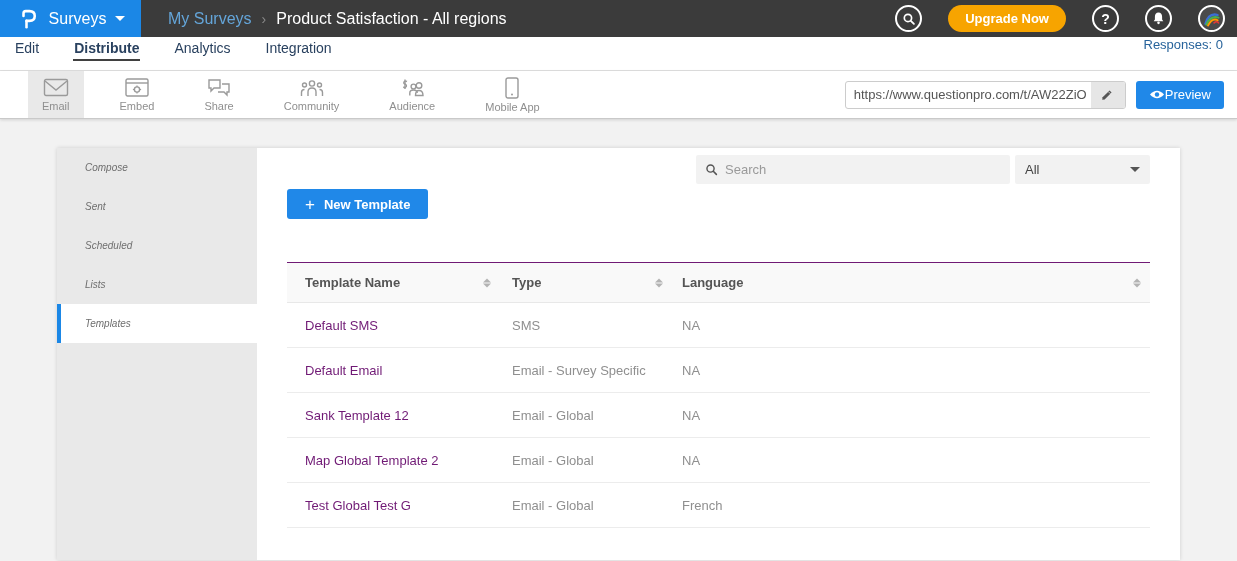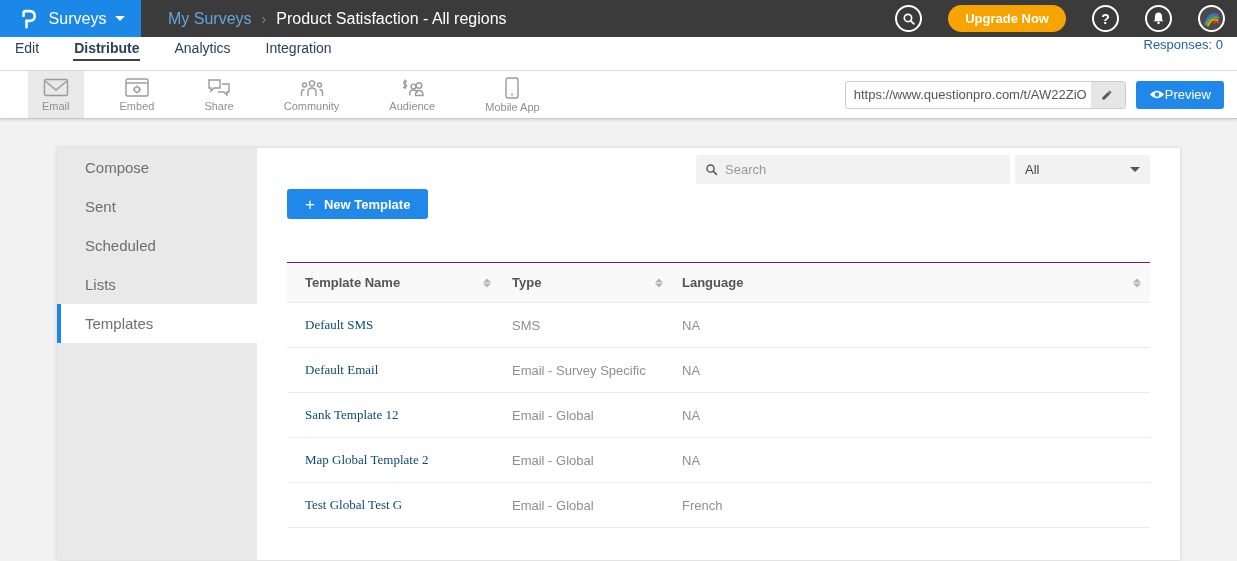--- a/index.html
+++ b/index.html
@@ -37,21 +37,21 @@
   .toolbar-right { margin-left:auto; display:flex; align-items:center; gap:10px; padding-right:13px; }
   .url-box { width:281px; height:28px; border:1px solid #ccc; border-radius:3px; background:#fff; display:flex; align-items:stretch; overflow:hidden; }
   .url-box input { flex:1; border:none; outline:none; font-family:inherit; font-size:13px; color:#555; padding:0 4px 0 8px; min-width:0; background:transparent; }
   .pencil-btn { width:34px; background:#e6e6e6; display:flex; align-items:center; justify-content:center; cursor:pointer; border:none; }
   .preview-btn { height:28px; background:#2088e8; border:none; border-radius:3px; color:#fff; font-family:inherit; font-size:13px; display:flex; align-items:center; gap:0; padding:0 13px; cursor:pointer; }
 
   
   .page { padding-top:29px; height:441px; }
   .card { margin-left:57px; width:1123px; height:412px; background:#fff; box-shadow:0 0 4px rgba(0,0,0,.15); display:flex; }
   .side { width:200px; background:#e9e9e9; flex:0 0 auto; }
-  .side-item { height:39px; display:flex; align-items:center; padding-left:28px; font-size:15px; color:#6e6e6e; cursor:pointer; }
+  .side-item { height:39px; display:flex; align-items:center; padding-left:28px; font-size:10px; color:#6e6e6e; cursor:pointer;font-style:italic; }
   .side-item.active { background:#fff; border-left:4px solid #1b87e6; padding-left:24px; }
   .main { flex:1; padding:0 30px; position:relative; }
 
   .controls-row { display:flex; justify-content:flex-end; margin-top:7px; }
   .search-box { width:314px; height:29px; background:#f2f2f2; border-radius:2px; display:flex; align-items:center; padding:0 9px; }
   .search-box input { border:none; outline:none; background:transparent; font-family:inherit; font-size:13px; color:#555; margin-left:7px; flex:1; }
   .search-box input::placeholder { color:#9a9a9a; }
   .filter-dd { width:135px; height:29px; background:#f2f2f2; border-radius:2px; margin-left:5px; display:flex; align-items:center; justify-content:space-between; padding:0 10px; font-size:13px; color:#444; cursor:pointer; }
   .filter-dd .caret-down { border-top-color:#555; }
 
@@ -59,21 +59,21 @@
   .new-template-btn .plus { font-size:17px; font-weight:normal; line-height:1; }
 
   .tpl-table { margin-top:43px; width:100%; border-collapse:collapse; table-layout:fixed; }
   .tpl-table col.c1 { width:213px; } .tpl-table col.c2 { width:172px; }
   .tpl-table th { background:#f9f9f9; border-top:1px solid #701a75; border-bottom:1px solid #e8e8e8; height:40px; font-size:13px; color:#555; text-align:left; font-weight:bold; position:relative; cursor:pointer; }
   .tpl-table th.h1 { padding-left:18px; } .tpl-table th.h2 { padding-left:12px; } .tpl-table th.h3 { padding-left:10px; }
   .sort { position:absolute; right:9px; top:50%; transform:translateY(-50%); display:flex; flex-direction:column; gap:1px; }
   .sort i { width:0; height:0; border-left:4px solid transparent; border-right:4px solid transparent; display:block; }
   .sort .up { border-bottom:4px solid #b3b3b3; } .sort .dn { border-top:4px solid #b3b3b3; }
   .tpl-table td { height:45px; border-bottom:1px solid #ececec; font-size:13px; color:#8f8f8f; }
-  .tpl-table td.name { padding-left:18px; color:#0c4a6e; cursor:pointer;font-family:Liberation Serif, serif; }
+  .tpl-table td.name { padding-left:18px; color:#701a75; cursor:pointer; }
   .tpl-table td.type { padding-left:12px; }
   .tpl-table td.lang { padding-left:10px; }
 </style>
 </head>
 <body>
 
 <div class="topbar">
   <div class="logo-block">
     <span style="display:flex;">
       <svg width="24" height="26" viewBox="0 0 32 32">

